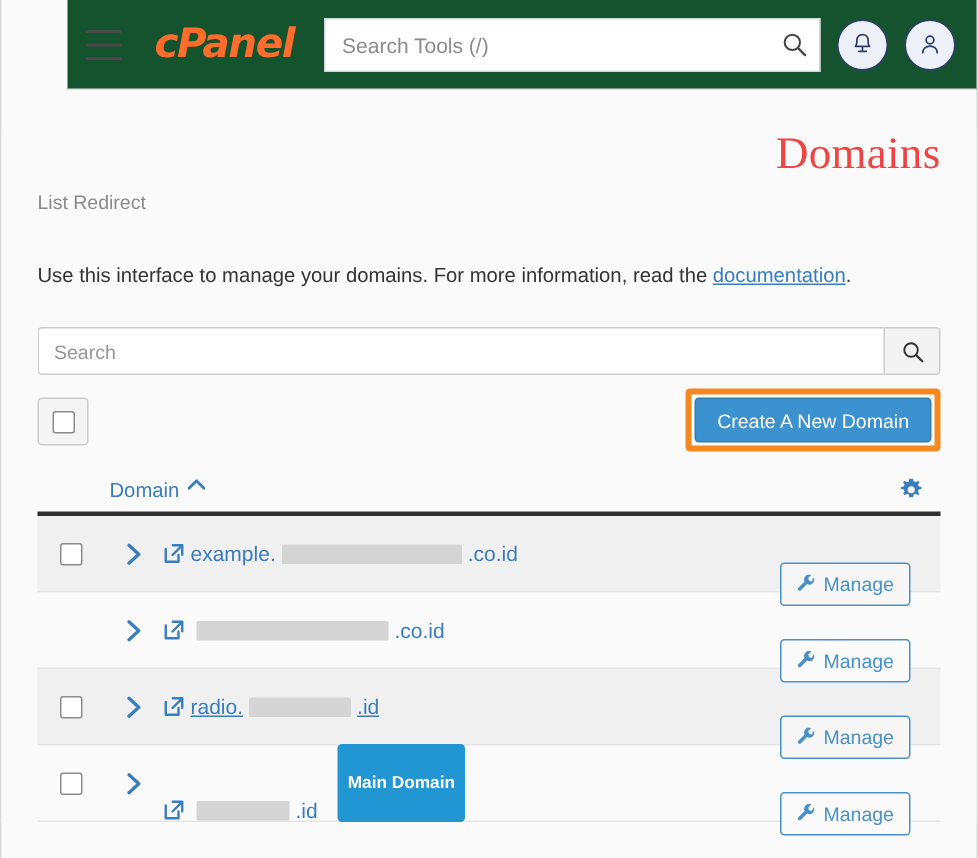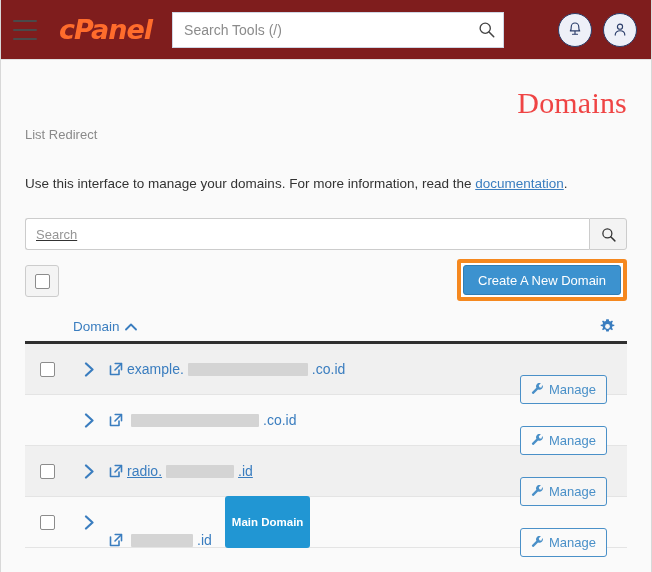--- a/index.html
+++ b/index.html
@@ -16,25 +16,26 @@
     width: 652px; height: 572px;
     position: relative;
     background: #fafafa;
     border-left: 1px solid #d8d8d8;
     border-right: 1px solid #d8d8d8;
   }
 
   
   .topbar {
     height: 60px;
-    background: #7f1d1d;
+    background: #14532d;
     border-bottom: 1px solid #e2e2e2;
     display: flex;
     align-items: center;
     padding: 0 14px 0 12px;
+    margin-left: 44px;
   }
   .hamburger {
     width: 24px; height: 20px;
     display: flex; flex-direction: column; justify-content: space-between;
     cursor: pointer;
     margin-right: 22px;
   }
   .hamburger span { display: block; height: 2px; background: #4a4a4a; border-radius: 1px; }
   .logo {
     font-size: 27px;
@@ -100,21 +101,20 @@
     color: #333;
     margin-top: 34px;
   }
   .intro a { color: #3a7dbf; text-decoration: underline; }
 
   
   .searchrow {
     display: flex;
     margin-top: 27px;
     height: 32px;
-    text-decoration: underline;
   }
   .searchrow input {
     flex: 1;
     height: 32px;
     border: 1px solid #ccc;
     border-right: none;
     border-radius: 3px 0 0 3px;
     padding: 0 10px;
     font-size: 13px;
     color: #333;
@@ -208,21 +208,21 @@
     display: flex;
     align-items: center;
     height: 32px;
     border-bottom: 3px solid #2f2f2f;
     padding-left: 48px;
   }
   .th-domain {
     color: #3a7dbf;
     font-size: 13.5px;
     cursor: pointer;
-    display: flex; align-items: center; gap: 5px;
+    display: flex; align-items: flex-start; gap: 5px;
   }
   .sort-chev { display: inline-block; }
   .gear-cell { margin-left: auto; padding-right: 11px; cursor: pointer; display:flex; }
 
   .trow {
     display: flex;
     align-items: center;
     height: 51px;
     border-bottom: 1px solid #e4e4e4;
     padding: 0 11px 0 0;

